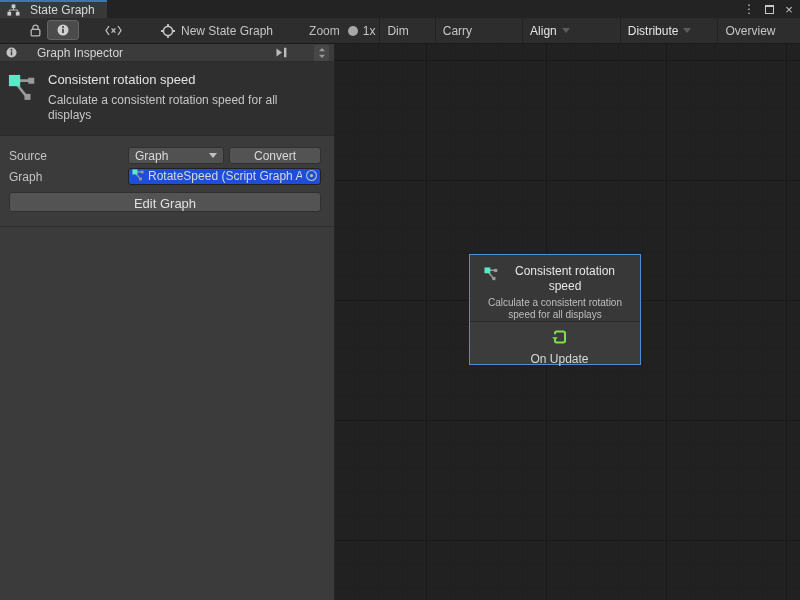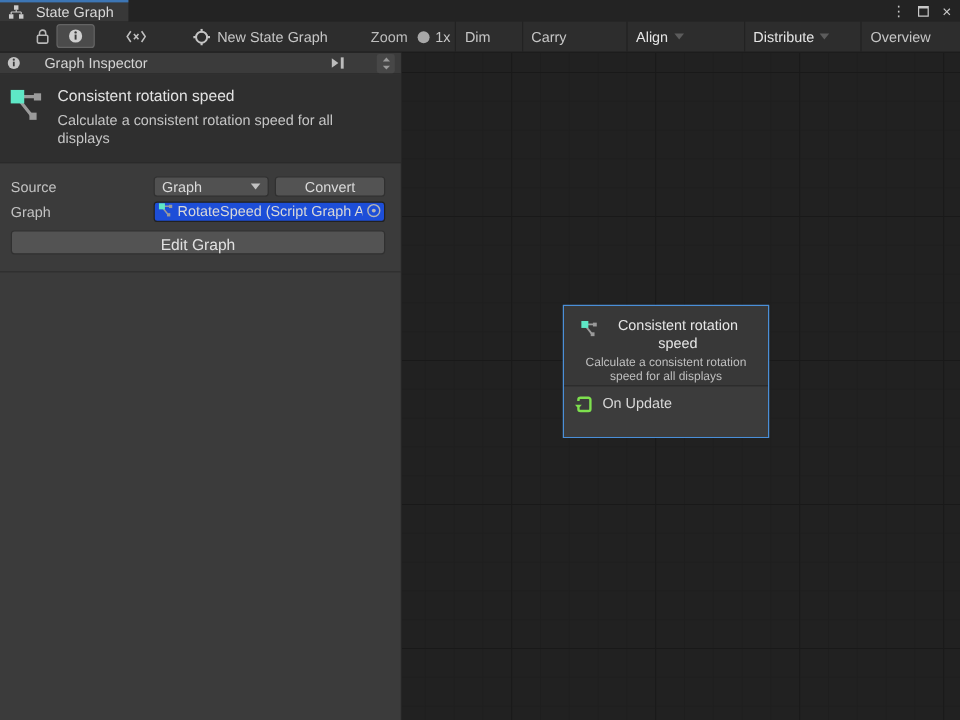--- a/index.html
+++ b/index.html
@@ -77,22 +77,23 @@
     position:absolute; left:469px; top:210px; width:172px; height:111px;
     background:#383838; border:1px solid #4a8fd8;
   }
   .node-header { padding:9px 4px 0 4px; text-align:center; }
   .node-title-row { display:flex; align-items:flex-start; justify-content:center; gap:5px; }
   .node-title { max-width:122px; font-size:12px; line-height:15px; color:#e6e6e6; }
   .node-desc { margin-top:3px; padding:0 4px; font-size:10px; line-height:12px; color:#bfbfbf; }
   .node-body {
     position:absolute; left:0; right:0; bottom:0; height:43px;
     background:#3c3c3c; border-top:1px solid #2a2a2a;
-    display:flex; align-items:flex-start; gap:7px; padding:7px 0 0 9px;
+    display:flex; align-items:center; gap:7px; padding:7px 0 0 9px;
     color:#d8d8d8;
+    flex-direction:column;
   }
 
   
   .panel {
     position:absolute; left:0; top:44px; width:335px; height:556px;
     background:#3b3b3b; border-right:1px solid #262626;
   }
   .panel-header {
     height:18px; background:#3b3b3b; border-bottom:1px solid #2c2c2c;
     display:flex; align-items:center; gap:20px; padding:0 4px 0 6px; color:#d4d4d4;

